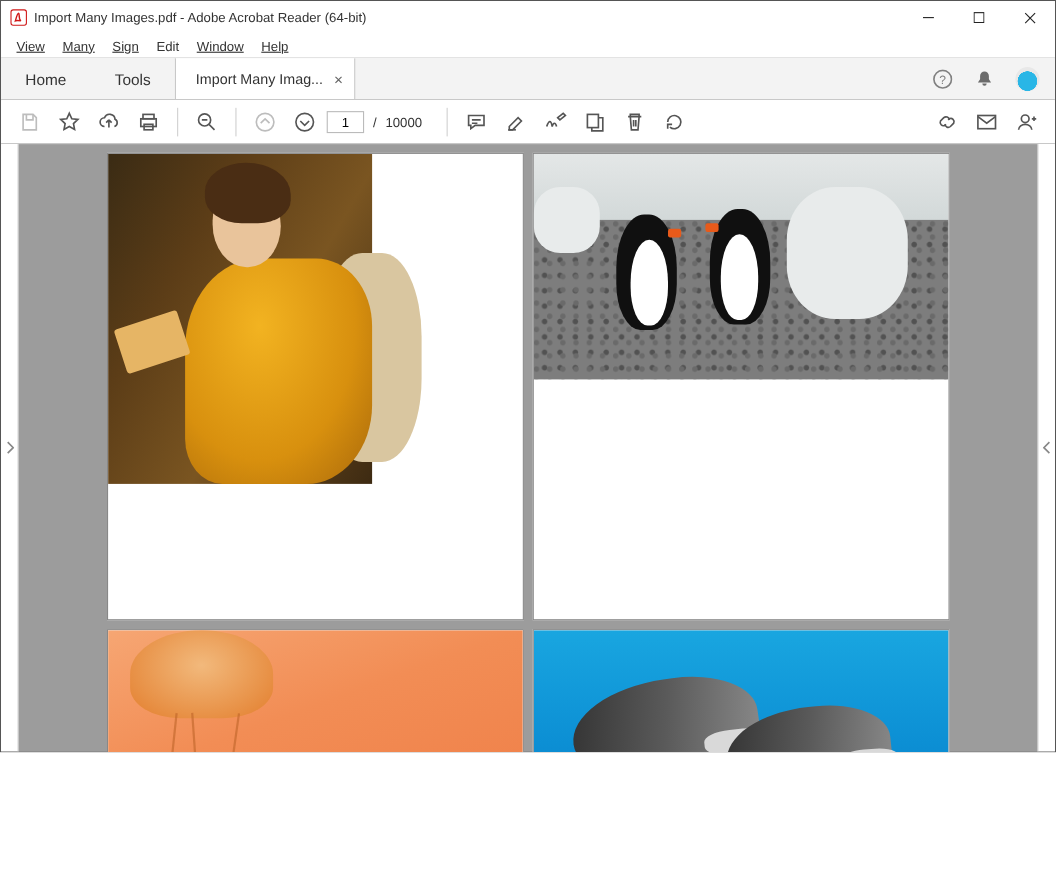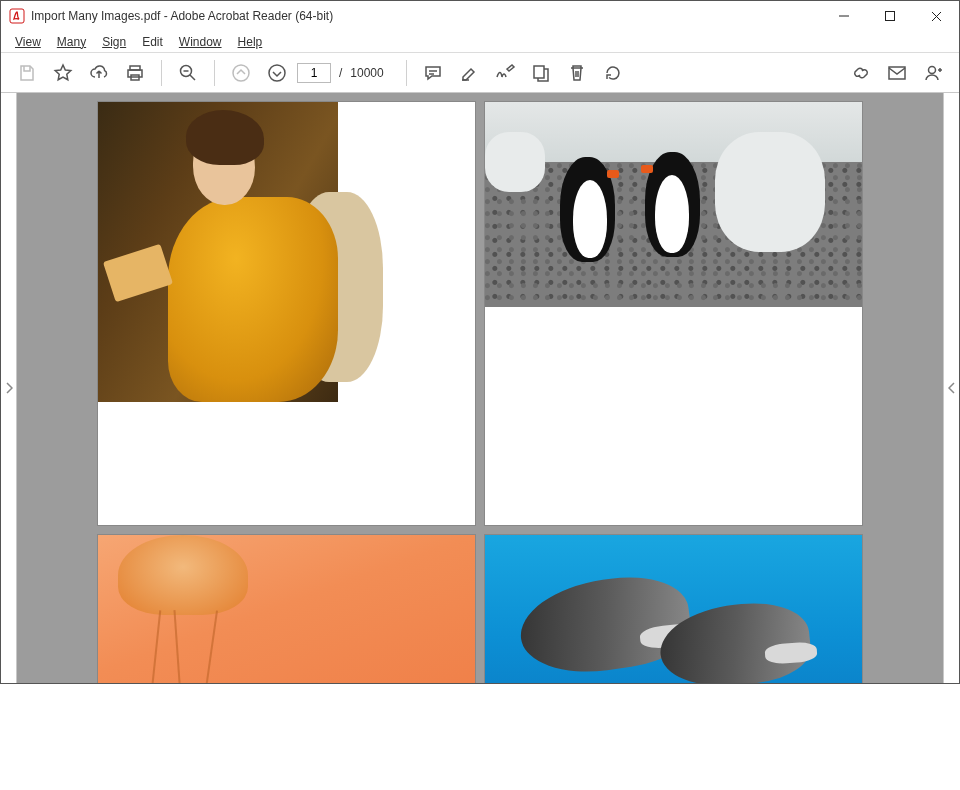--- a/index.html
+++ b/index.html
@@ -121,20 +121,43 @@
 
   <div class="menubar">
     <div class="menu-item"><span class="ul">View</span></div>
     <div class="menu-item"><span class="ul">Many</span></div>
     <div class="menu-item"><span class="ul">Sign</span></div>
     <div class="menu-item"><span>Edit</span></div>
     <div class="menu-item"><span class="ul">Window</span></div>
     <div class="menu-item"><span class="ul">Help</span></div>
   </div>
 
+  <div class="tabstrip">
+    <div class="big-tab">Home</div>
+    <div class="big-tab">Tools</div>
+    <div class="doc-tab">
+      <span>Import Many Imag...</span>
+      <span class="close">×</span>
+    </div>
+    <div class="flex"></div>
+    <div class="right-icons">
+      <div class="ricon">
+          <svg width="18" height="18" viewBox="0 0 18 18">
+            <circle cx="9" cy="9" r="8" fill="none" stroke="#808080" stroke-width="1.5"></circle>
+            <text x="9" y="13" text-anchor="middle" font-size="11" fill="#808080">?</text>
+          </svg>
+        </div>
+      <div class="ricon">
+          <svg width="18" height="18" viewBox="0 0 18 18" fill="#6b6b6b">
+            <path d="M9 2a4 4 0 00-4 4v3l-2 3h12l-2-3V6a4 4 0 00-4-4zM7 13a2 2 0 004 0H7z"></path>
+          </svg>
+        </div>
+      <div class="avatar"></div>
+    </div>
+  </div>
 
   <div class="toolbar">
     <div class="tbtn disabled">
         <svg width="18" height="18" viewBox="0 0 18 18" fill="none" stroke="currentColor" stroke-width="1.5">
           <path d="M3 2h9l3 3v11H3z"></path>
           <path d="M6 2v5h6V2"></path>
         </svg>
       </div>
     <div class="tbtn">
         <svg width="20" height="20" viewBox="0 0 20 20" fill="none" stroke="currentColor" stroke-width="1.5">

